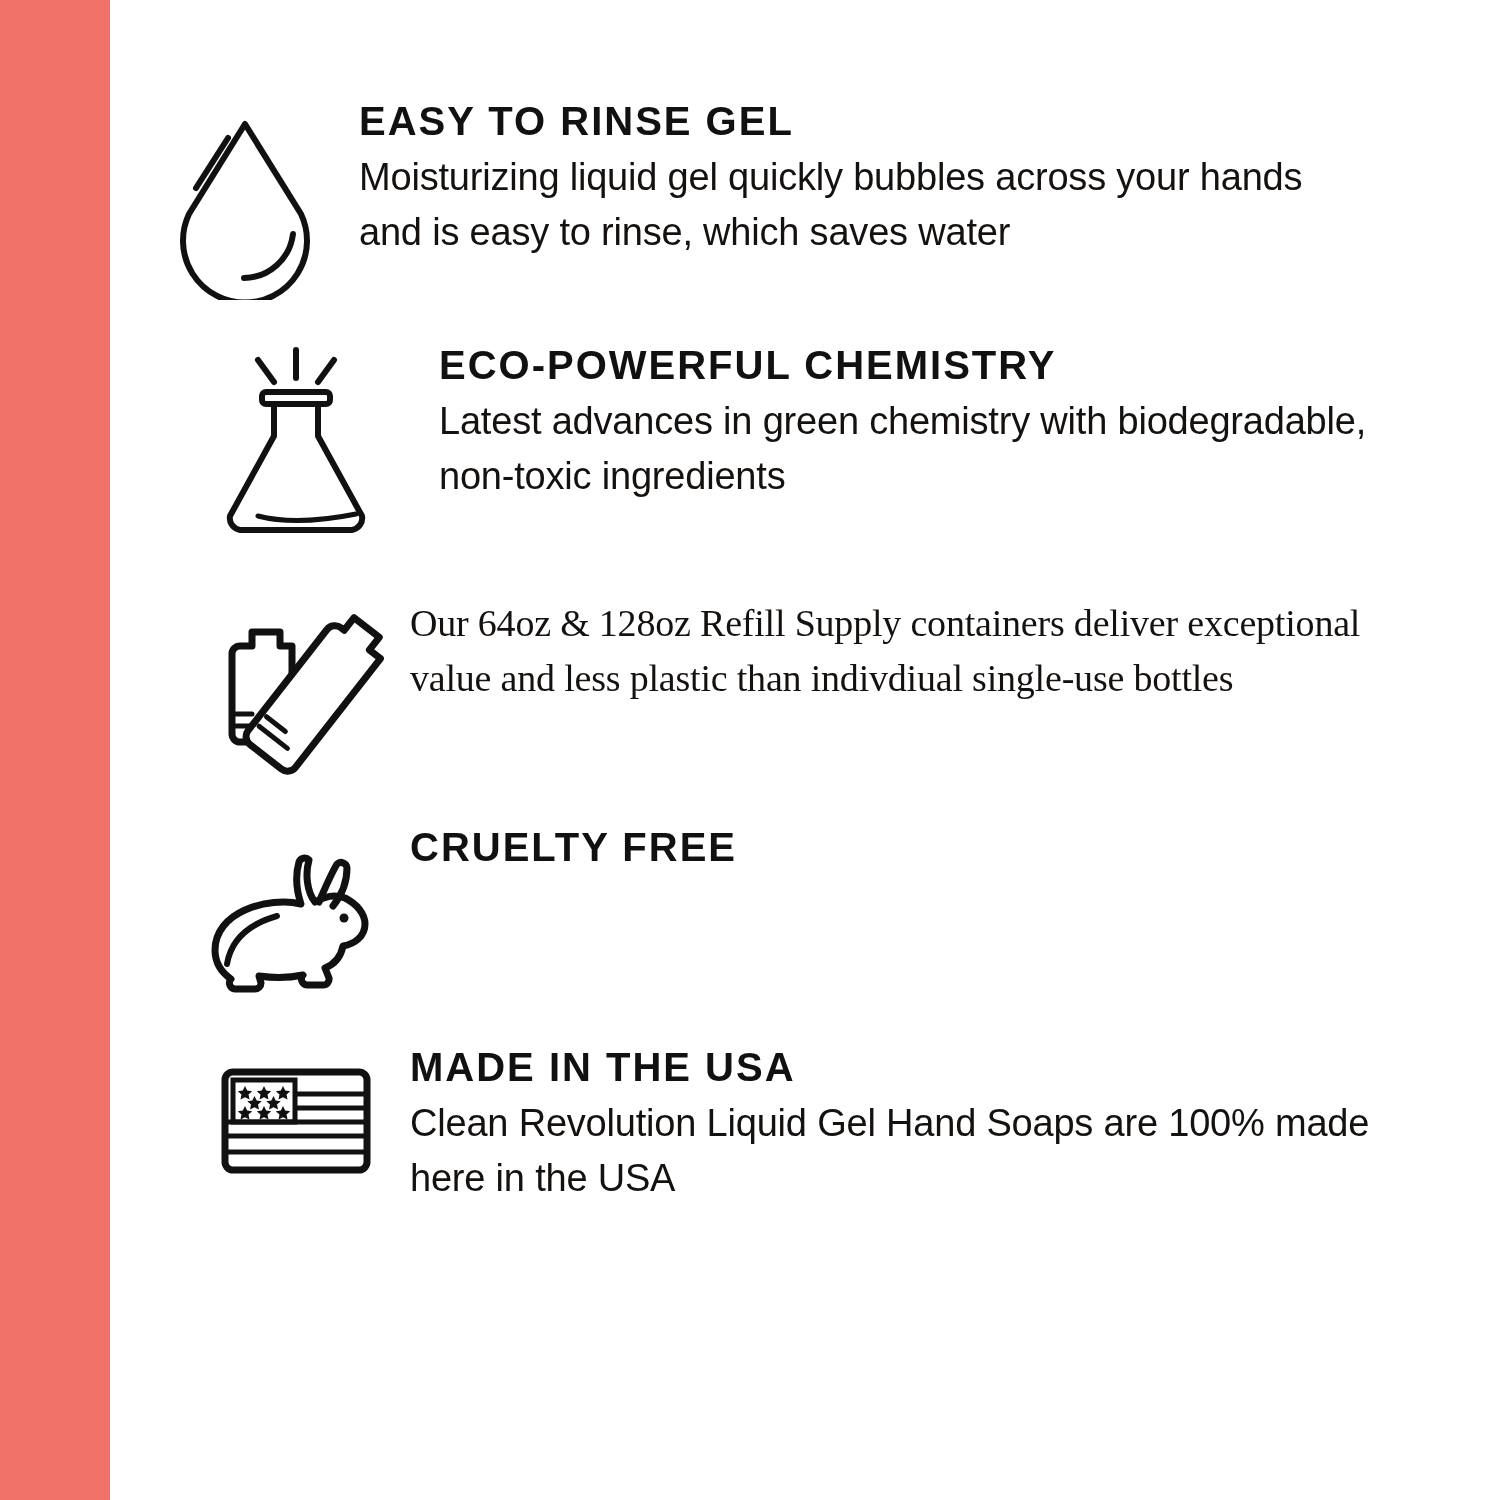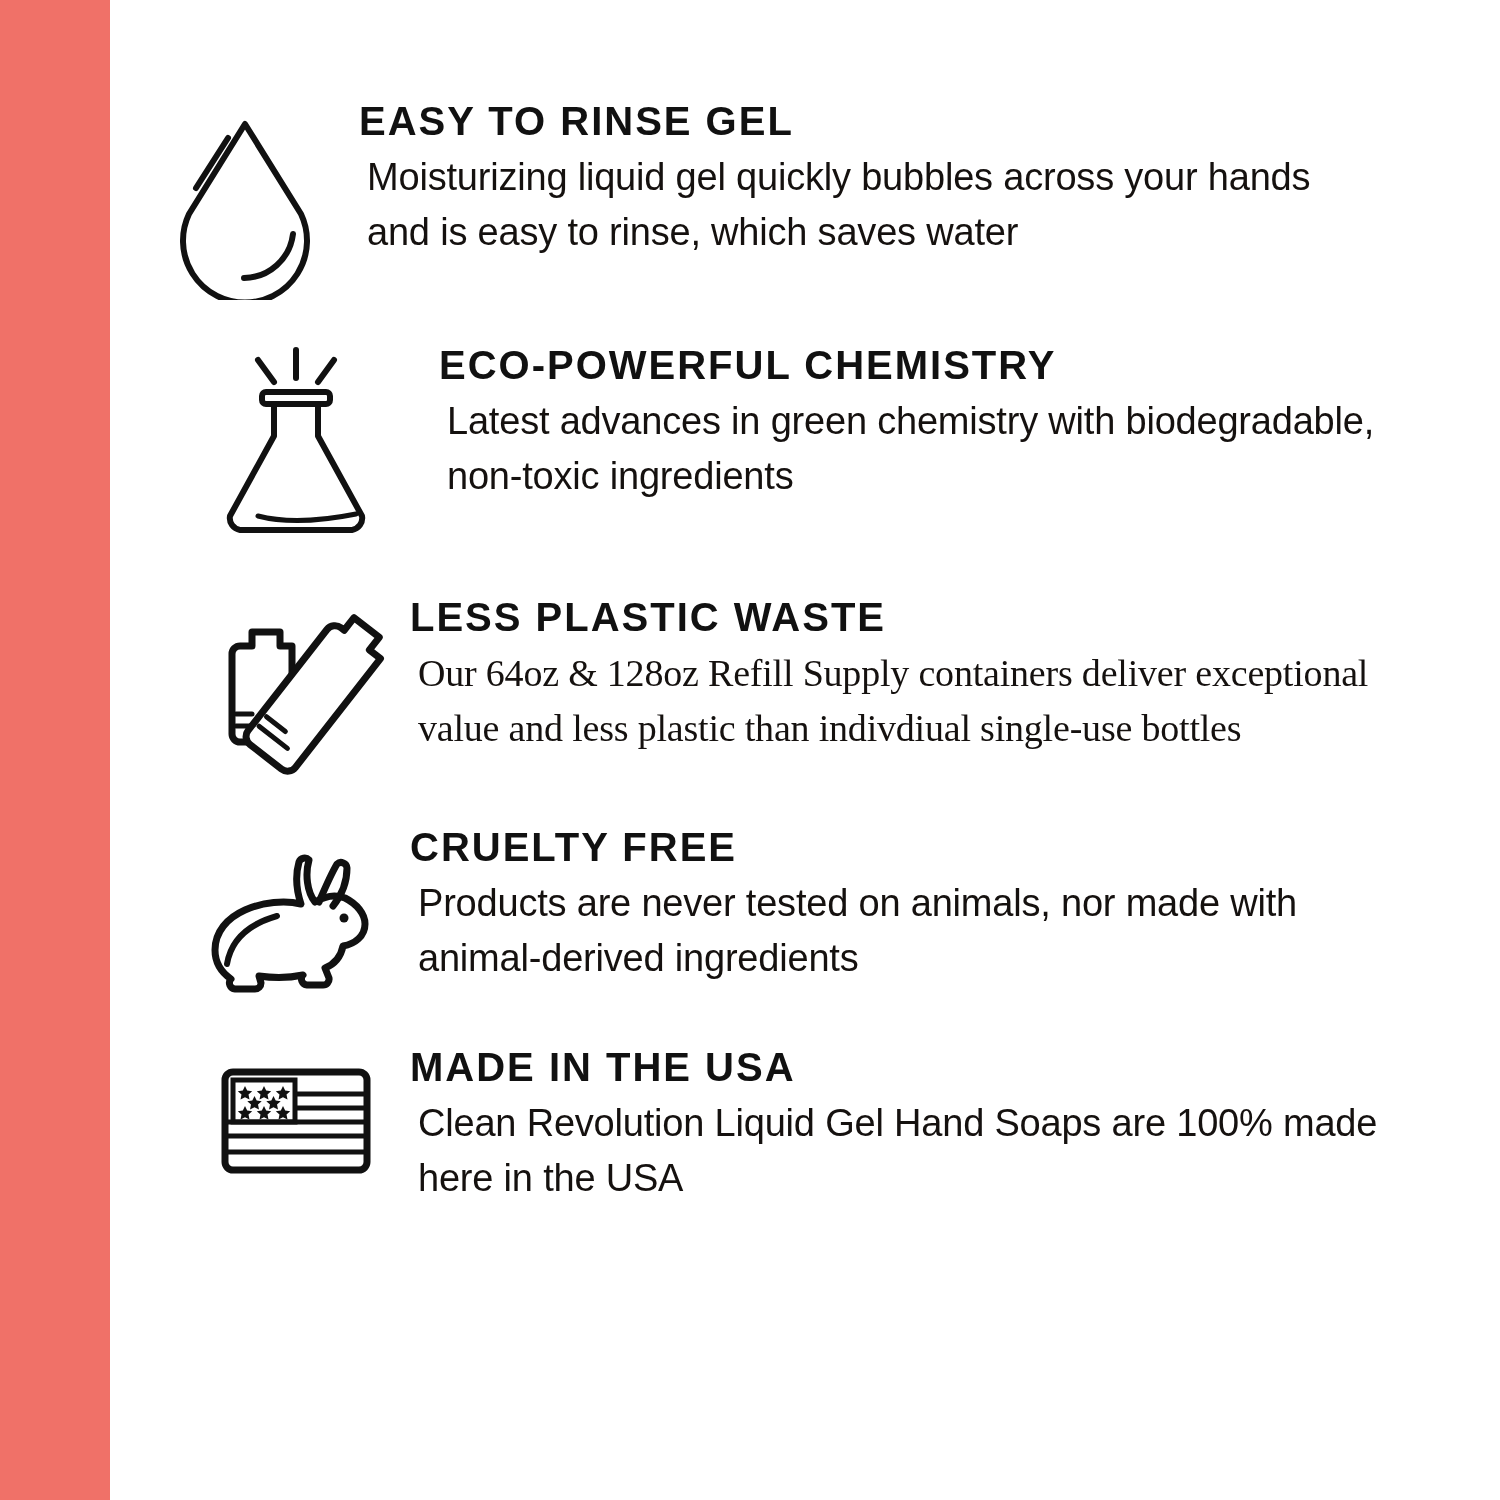--- a/index.html
+++ b/index.html
@@ -81,21 +81,21 @@
     white-space: pre;
   }
 
   .feature-desc {
     font-family: "Liberation Sans", sans-serif;
     font-weight: 400;
     font-size: 38px;
     letter-spacing: -0.2px;
     color: #15110f;
     line-height: 1.44;
-    margin: 8px;
+    margin: 0;
     max-width: 1010px;
     white-space: pre-line;
   }
 
   
   #row-rinse { margin-bottom: 40px; padding-left: 35px; }
   #row-chem  { margin-bottom: 48px; gap: 29px; }
   #row-plastic { margin-bottom: 40px; }
   #row-cruelty { margin-bottom: 48px; }
   #row-usa { margin-bottom: 0; }
@@ -158,21 +158,20 @@
           <path d="M30 124 L64 124" stroke="#111111" stroke-width="5" stroke-linecap="round"></path>
 
           <g transform="rotate(38 104 98)">
             <path d="M88 22 L88 6 L120 6 L120 22 L134 22 L134 160 A10 10 0 0 1 124 170 L84 170 A10 10 0 0 1 74 160 L74 32 A10 10 0 0 1 84 22 Z" stroke="#111111" stroke-width="7" stroke-linejoin="round" fill="#ffffff"></path>
             <path d="M80 138 L104 138" stroke="#111111" stroke-width="5" stroke-linecap="round"></path>
             <path d="M80 150 L116 150" stroke="#111111" stroke-width="5" stroke-linecap="round"></path>
           </g>
         </svg>
       </div>
       <div class="text-cell">
-        <h2 class="feature-title" style="color: rgb(17, 17, 17);">LESS PLASTIC WASTE</h2>
         <p class="feature-desc" style="color: rgb(21, 17, 15); font-family: Liberation Serif, serif;">Our 64oz &amp; 128oz Refill Supply containers deliver exceptional value and less plastic than indivdiual single-use bottles</p>
       </div>
     </div>
 
     <div class="feature-row" id="row-cruelty">
       <div class="icon-cell">
         <svg width="190" height="150" viewBox="0 0 190 150" fill="none">
 
           <path d="M108 16
                    C104 30 106 48 114 58
@@ -197,21 +196,20 @@
 
           <path d="M118 58 C124 44 130 30 136 20 A6 6 0 0 1 146 24 C146 38 140 52 132 62" stroke="#111111" stroke-width="7" stroke-linejoin="round" stroke-linecap="round" fill="none"></path>
 
           <path d="M26 120 C30 96 48 80 76 72" stroke="#111111" stroke-width="6" stroke-linecap="round" fill="none"></path>
 
           <circle cx="143" cy="74" r="4.5" fill="#111111"></circle>
         </svg>
       </div>
       <div class="text-cell">
         <h2 class="feature-title" style="color: rgb(17, 17, 17);">CRUELTY FREE</h2>
-        <p class="feature-desc" style="color: rgb(21, 17, 15);">Products are never tested on animals, nor made with animal-derived ingredients</p>
       </div>
     </div>
 
     <div class="feature-row" id="row-usa">
       <div class="icon-cell">
         <svg width="150" height="106" viewBox="0 0 150 106" fill="none">
           <rect x="4" y="4" width="142" height="98" rx="8" stroke="#111111" stroke-width="7" fill="none"></rect>
 
           <rect x="12" y="12" width="62" height="42" stroke="#111111" stroke-width="5" fill="none"></rect>
 

